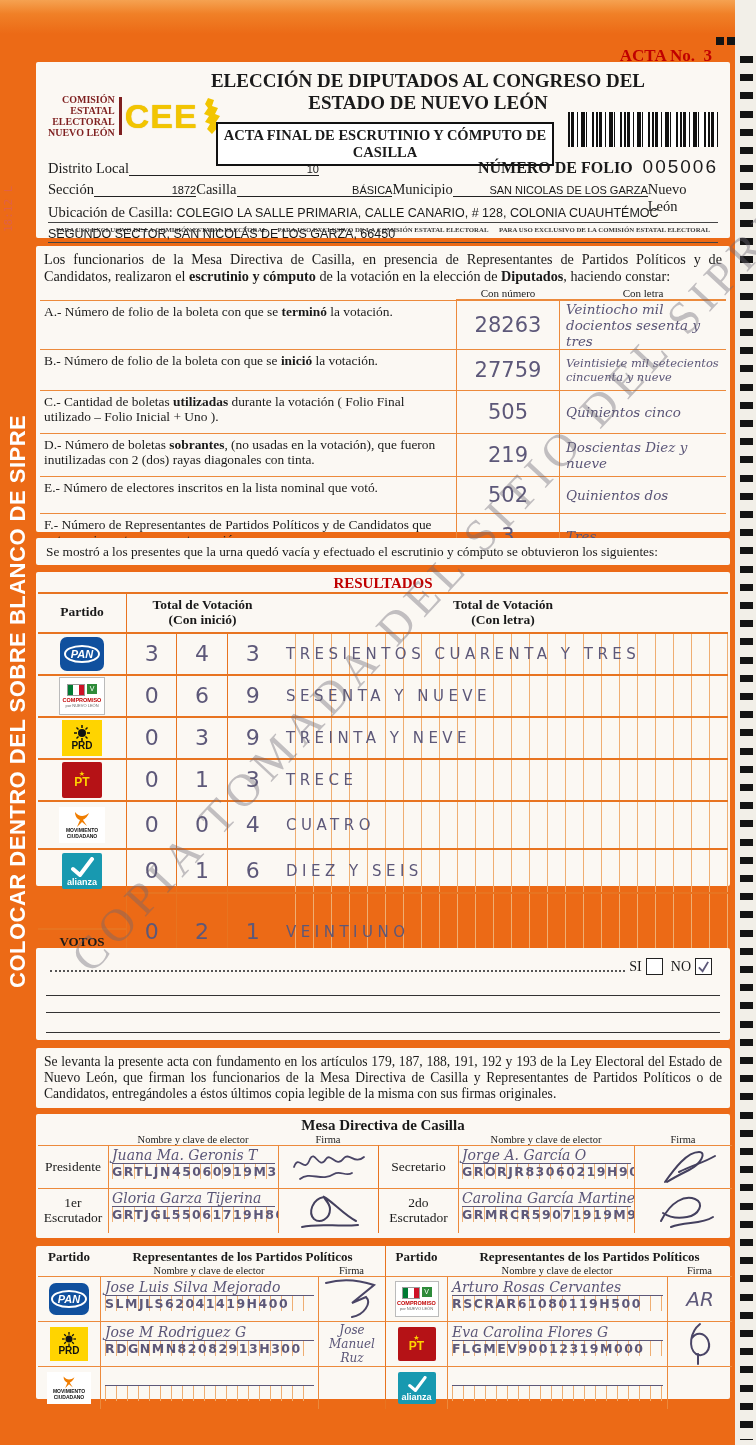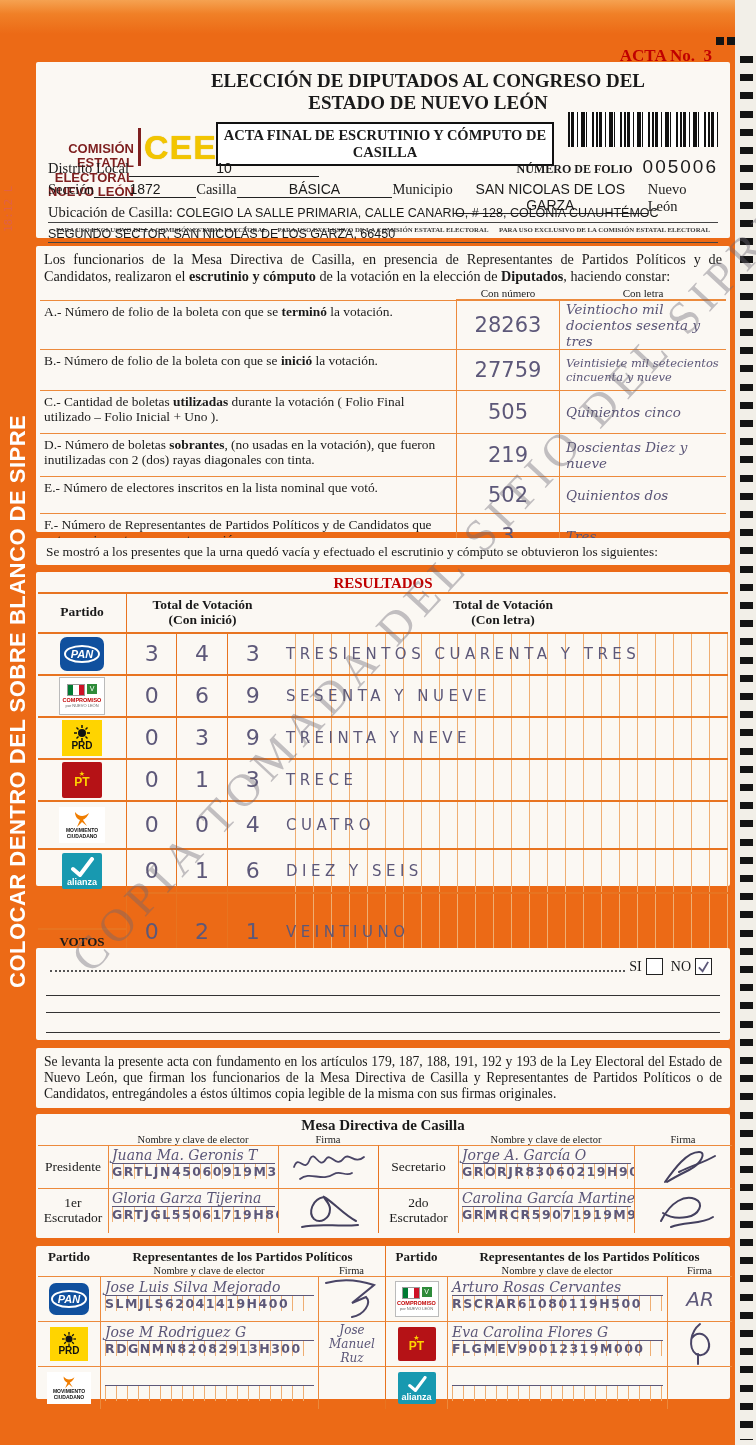--- a/index.html
+++ b/index.html
@@ -13,30 +13,30 @@
   .hwb{font-family:"DejaVu Sans",sans-serif;color:#5d5879;}
   
   .edge-strip{position:absolute;right:0;top:0;width:21px;height:1445px;background:#f2efe8;}
   .edge-marks{position:absolute;right:3px;top:56px;width:13px;height:1384px;
       background:repeating-linear-gradient(180deg,#141414 0 7px,transparent 7px 18.2px);}
   .edge-sq{position:absolute;width:8px;height:8px;background:#141414;top:37px;}
   
   .acta-no{position:absolute;right:44px;top:46px;color:#c00000;font-weight:bold;font-size:17px;font-family:"Liberation Serif",serif;}
   .title{position:absolute;left:150px;right:60px;top:8px;text-align:center;font-weight:bold;font-size:19px;line-height:1.15;}
   .logo-block{position:absolute;left:12px;top:32px;display:flex;align-items:center;}
-  .logo-org{font-family:Liberation Sans, sans-serif;font-weight:bold;font-size:13px;color:#7e1f1f;text-align:right;line-height:1.1;margin-right:4px;margin-top:48px;}
+  .logo-org{font-family:Liberation Serif, serif;font-weight:bold;font-size:10px;color:#7e1f1f;text-align:right;line-height:1.1;margin-right:4px;}
   .logo-bar{width:3px;height:38px;background:#7e1f1f;margin-right:3px;}
   .logo-cee{font-family:"Liberation Sans",sans-serif;font-weight:bold;font-size:34px;color:#f2c500;letter-spacing:1px;line-height:1;text-shadow:0 0 1px #d8a800;}
   .subtitle-box{position:absolute;left:180px;top:60px;width:330px;border:2px solid #111;background:#fff;
       text-align:center;font-weight:bold;font-size:14.5px;padding:3px 2px;}
   .barcode{position:absolute;right:12px;top:50px;width:150px;height:35px;
       background:repeating-linear-gradient(90deg,#111 0 2px,#fff 2px 3px,#111 3px 6px,#fff 6px 9px,#111 9px 10px,#fff 10px 13px,#111 13px 17px,#fff 17px 18px,#111 18px 19px,#fff 19px 24px,#111 24px 26px,#fff 26px 28px);}
   .hrow{position:absolute;left:12px;right:12px;display:flex;align-items:baseline;font-size:14.5px;}
-  .ul{border-bottom:1px solid #222;text-align:center;font-family:"Liberation Sans",sans-serif;font-size:14px;}
-  .folio-label{font-weight:bold;font-size:12px;}
+  .ul{border-bottom:1px solid #222;text-align:right;font-family:"Liberation Sans",sans-serif;font-size:11px;}
+  .folio-label{font-weight:bold;font-size:16px;}
   .folio-val{font-family:"Liberation Sans",sans-serif;font-size:19px;letter-spacing:2px;margin-left:10px;}
   .excl-row{position:absolute;left:20px;right:20px;bottom:5px;display:flex;justify-content:space-between;
       font-size:6.8px;font-weight:bold;color:#3a3a3a;}
   
   .intro{padding:5px 8px 0 8px;font-size:14.2px;line-height:1.2;text-align:justify;}
   .scr-grid{display:grid;grid-template-columns:416px 104px 166px;margin:2px 4px 0 4px;}
   .scr-h{font-size:11px;text-align:center;border-bottom:1px solid #ec8a3c;}
   .scr-label{font-size:13.4px;line-height:1.12;padding:3px 2px 0 4px;border-top:1px solid #ec8a3c;}
   .scr-num{border-top:1px solid #ec8a3c;border-left:1px solid #ec8a3c;border-right:1px solid #ec8a3c;
       display:flex;align-items:center;justify-content:center;font-size:21px;text-align:right;}

